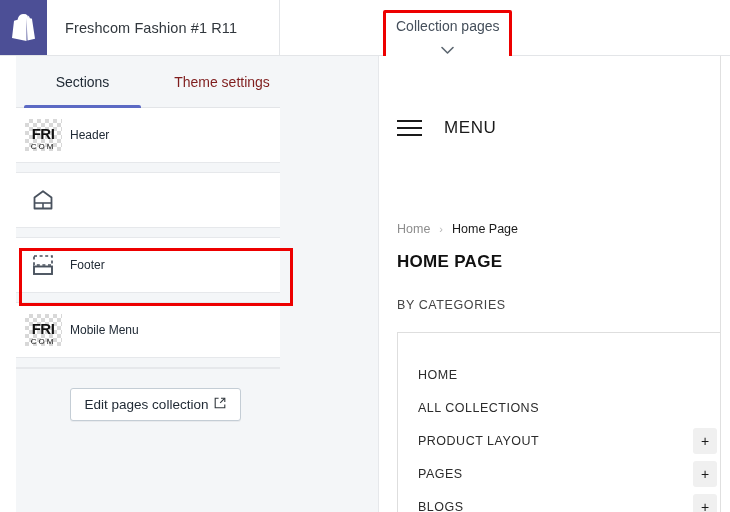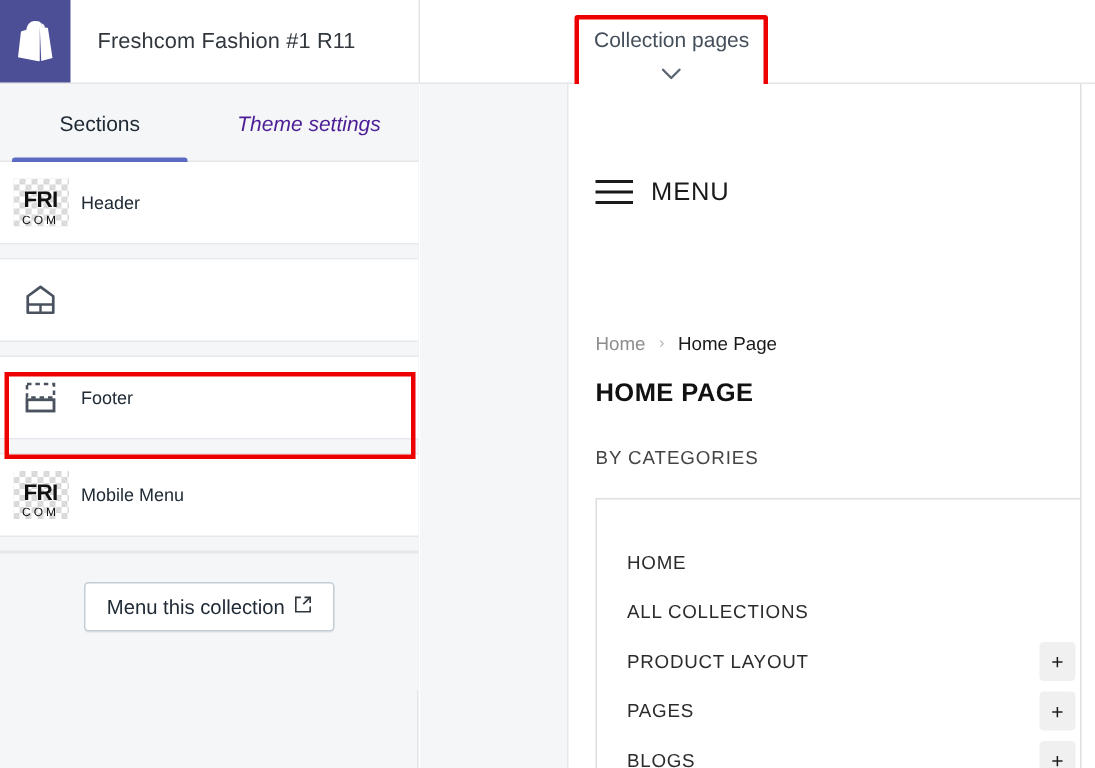--- a/index.html
+++ b/index.html
@@ -38,34 +38,34 @@
     padding: 5px 9px 5px 10px;
     border: 3px solid #ed0000; border-radius: 2px;
     background: #ffffff;
     flex-direction: column;
   }
   .page-selector-label { font-size: 14px; color: #454f5b; white-space: nowrap; }
   .chev { display: block; }
 
   
   .leftpanel {
-    position: absolute; left: 0; top: 56px; width: 279px; height: 456px;
+    position: absolute; left: 16px; top: 56px; width: 279px; height: 456px;
     background: #f4f6f8; border-right: 1px solid #e3e5e8;
   }
   .tabs {
     position: relative; height: 52px; width: 279px;
     background: #f4f6f8; border-bottom: 1px solid #e3e5e8;
     display: flex;
   }
   .tab {
     position: relative; height: 52px; display: flex; align-items: center; justify-content: center;
     font-size: 14px; cursor: pointer;
   }
   .tab.t1 { width: 133px; color: #212b36; }
-  .tab.t2 { width: 146px; color: #4c1d95; font-style: italic; }
+  .tab.t2 { width: 146px; color: #7f1d1d; }
   .tab.active::after {
     content: ""; position: absolute; left: 8px; right: 8px; bottom: 0; height: 3px;
     background: #5c6ac4; border-radius: 2px 2px 0 0;
   }
 
   .sections-list { position: relative; width: 279px; }
 
   .section-row {
     position: relative; width: 279px; height: 55px;
     background: #ffffff;
@@ -129,21 +129,21 @@
     position: absolute; left: 378px; top: 56px; width: 343px; height: 456px;
     background: #ffffff; border-left: 1px solid #e6e8eb; border-right: 1px solid #e0e0e0;
     overflow: hidden;
   }
   .preview-right-fill {
     position: absolute; left: 721px; top: 56px; width: 9px; height: 456px; background: #ffffff;
   }
 
   .pv-menu {
     position: absolute; left: 18px; top: 62px;
-    display: flex; align-items: center; gap: 12px;
+    display: flex; align-items: center; gap: 22px;
   }
   .burger { width: 25px; display: flex; flex-direction: column; gap: 5px; cursor: pointer; }
   .burger span { display: block; height: 2px; background: #1a1a1a; border-radius: 0; }
   .pv-menu-label {
     font-size: 17px; color: #1a1a1a; letter-spacing: .6px; font-weight: 400;
   }
 
   .pv-breadcrumb {
     position: absolute; left: 18px; top: 166px;
     display: flex; align-items: center; gap: 9px;
@@ -266,21 +266,21 @@
         <div class="row-label">Mobile Menu</div>
       </div>
 
       <div class="section-gap"></div>
     </div>
 
     <div class="sel-ring"></div>
 
     <div class="edit-collection-area">
       <div class="edit-btn">
-        <span>Menu this collection</span>
+        <span>Edit pages collection</span>
         <span>
           <svg width="12" height="12" viewBox="0 0 12 12" aria-hidden="true">
             <path d="M4.6 1.2H1.2v9.6h9.6V7.4" fill="none" stroke="#31373d" stroke-width="1.1"></path>
             <path d="M7 1.2h3.8V5" fill="none" stroke="#31373d" stroke-width="1.1"></path>
             <path d="M6.2 5.8 L10.6 1.4" stroke="#31373d" stroke-width="1.1"></path>
           </svg>
         </span>
       </div>
     </div>
   </div>

